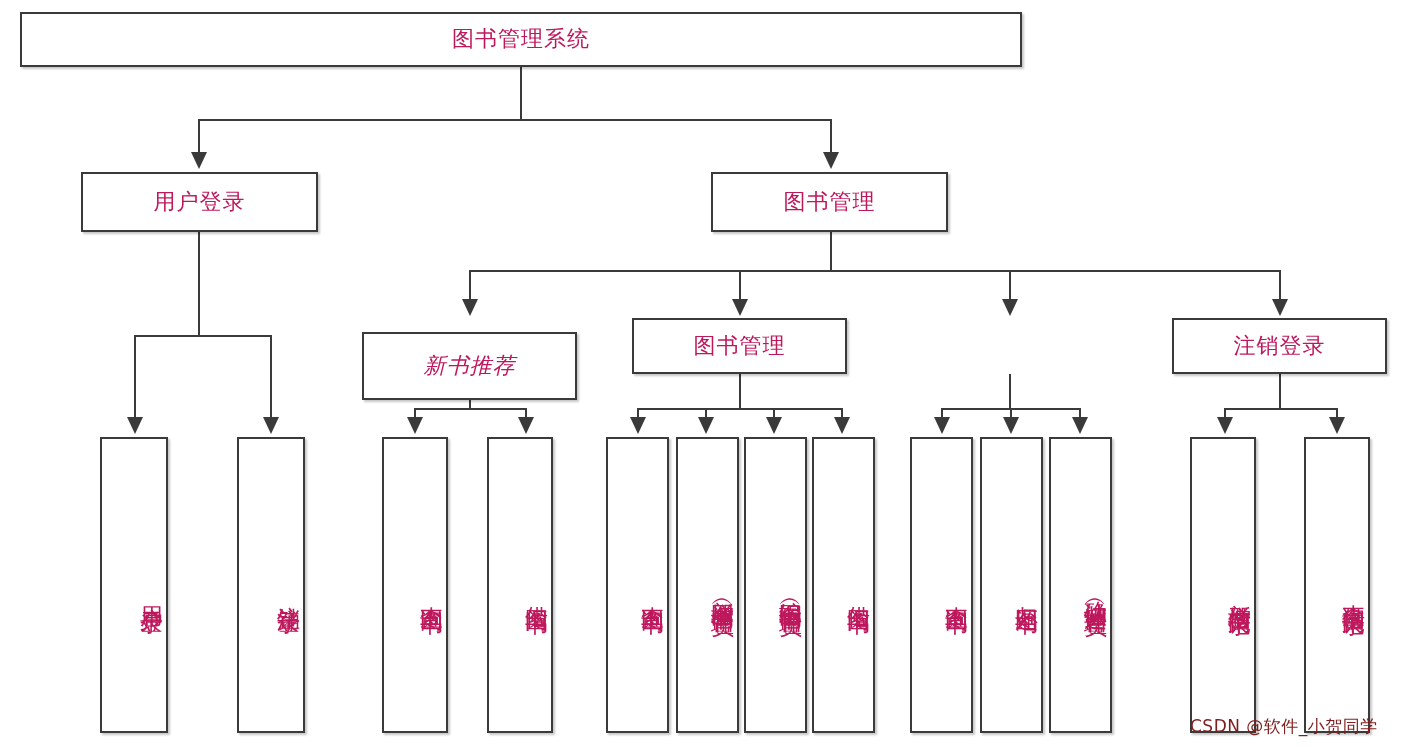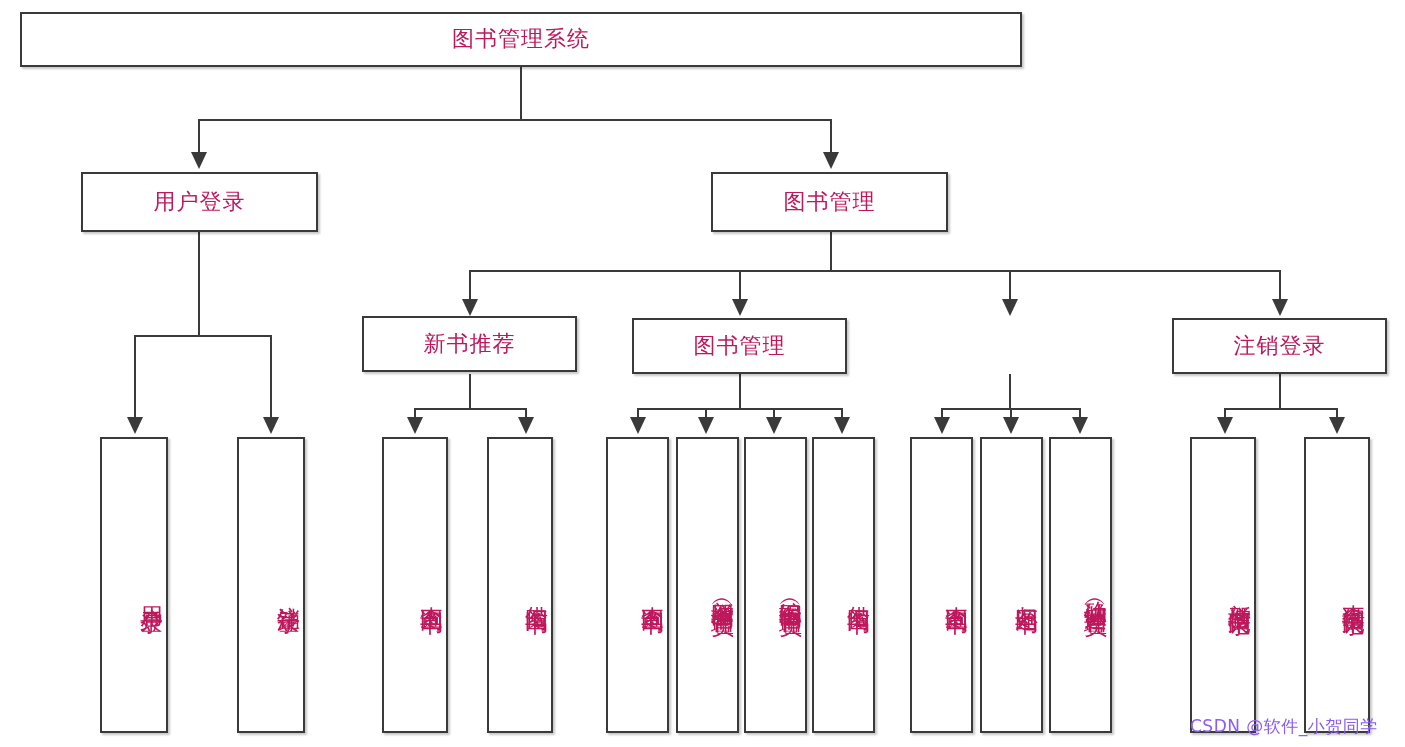--- a/index.html
+++ b/index.html
@@ -72,21 +72,21 @@
     border-left: 8px solid transparent;
     border-right: 8px solid transparent;
     border-top: 17px solid #3a3a3a;
     z-index: 3;
   }
 
   
   .watermark {
     position: absolute;
     font-size: 17px;
-    color: #8b5cf6;
+    color: #7f1d1d;
     letter-spacing: 0.5px;
     white-space: nowrap;
     z-index: 9;
   }
 </style>
 </head>
 <body>
 
 <div id="canvas">
 
@@ -121,21 +121,21 @@
   <div class="hline" style="left:469px; top:270px; width:812px;"></div>
   <div class="vline" style="left:469px; top:270px; height:32px;"></div>
   <div class="arrow" style="left:462px; top:299px;"></div>
   <div class="vline" style="left:739px; top:270px; height:32px;"></div>
   <div class="arrow" style="left:732px; top:299px;"></div>
   <div class="vline" style="left:1009px; top:270px; height:32px;"></div>
   <div class="arrow" style="left:1002px; top:299px;"></div>
   <div class="vline" style="left:1279px; top:270px; height:32px;"></div>
   <div class="arrow" style="left:1272px; top:299px;"></div>
 
-  <div class="node horiz" style="left:362px; top:316px; width:215px; height:56px;">
+  <div class="node horiz" style="left:362px; top:332px; width:215px; height:68px;font-style:italic;">
     <span class="nodelabel">新书推荐</span>
   </div>
   <div class="node horiz" style="left:632px; top:318px; width:215px; height:56px;">
     <span class="nodelabel">图书管理</span>
   </div>
   <div class="node horiz" style="left:1172px; top:318px; width:215px; height:56px;">
     <span class="nodelabel">注销登录</span>
   </div>
 
   <div class="vline" style="left:469px; top:374px; height:34px;"></div>

